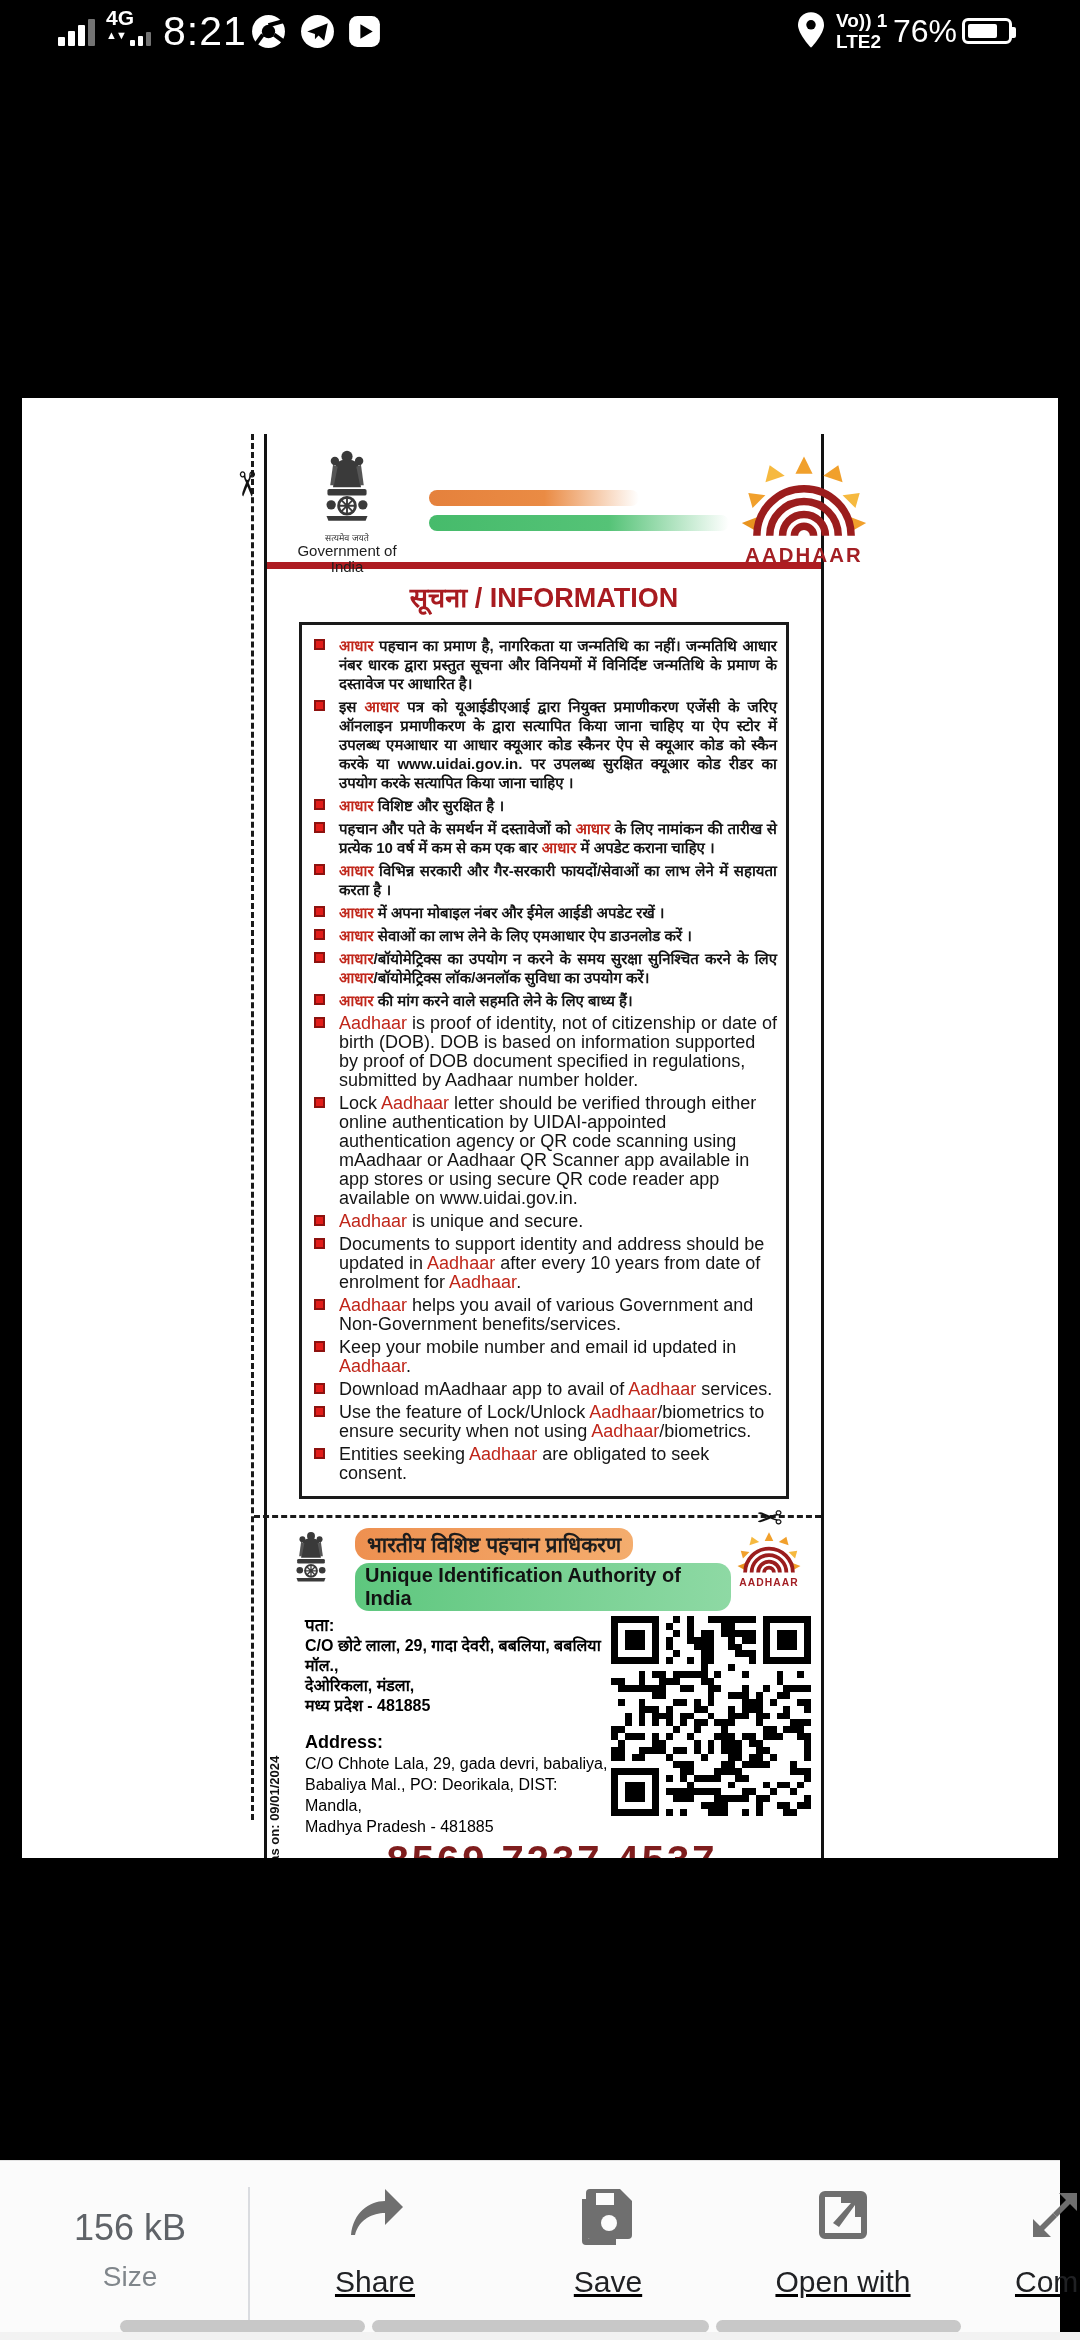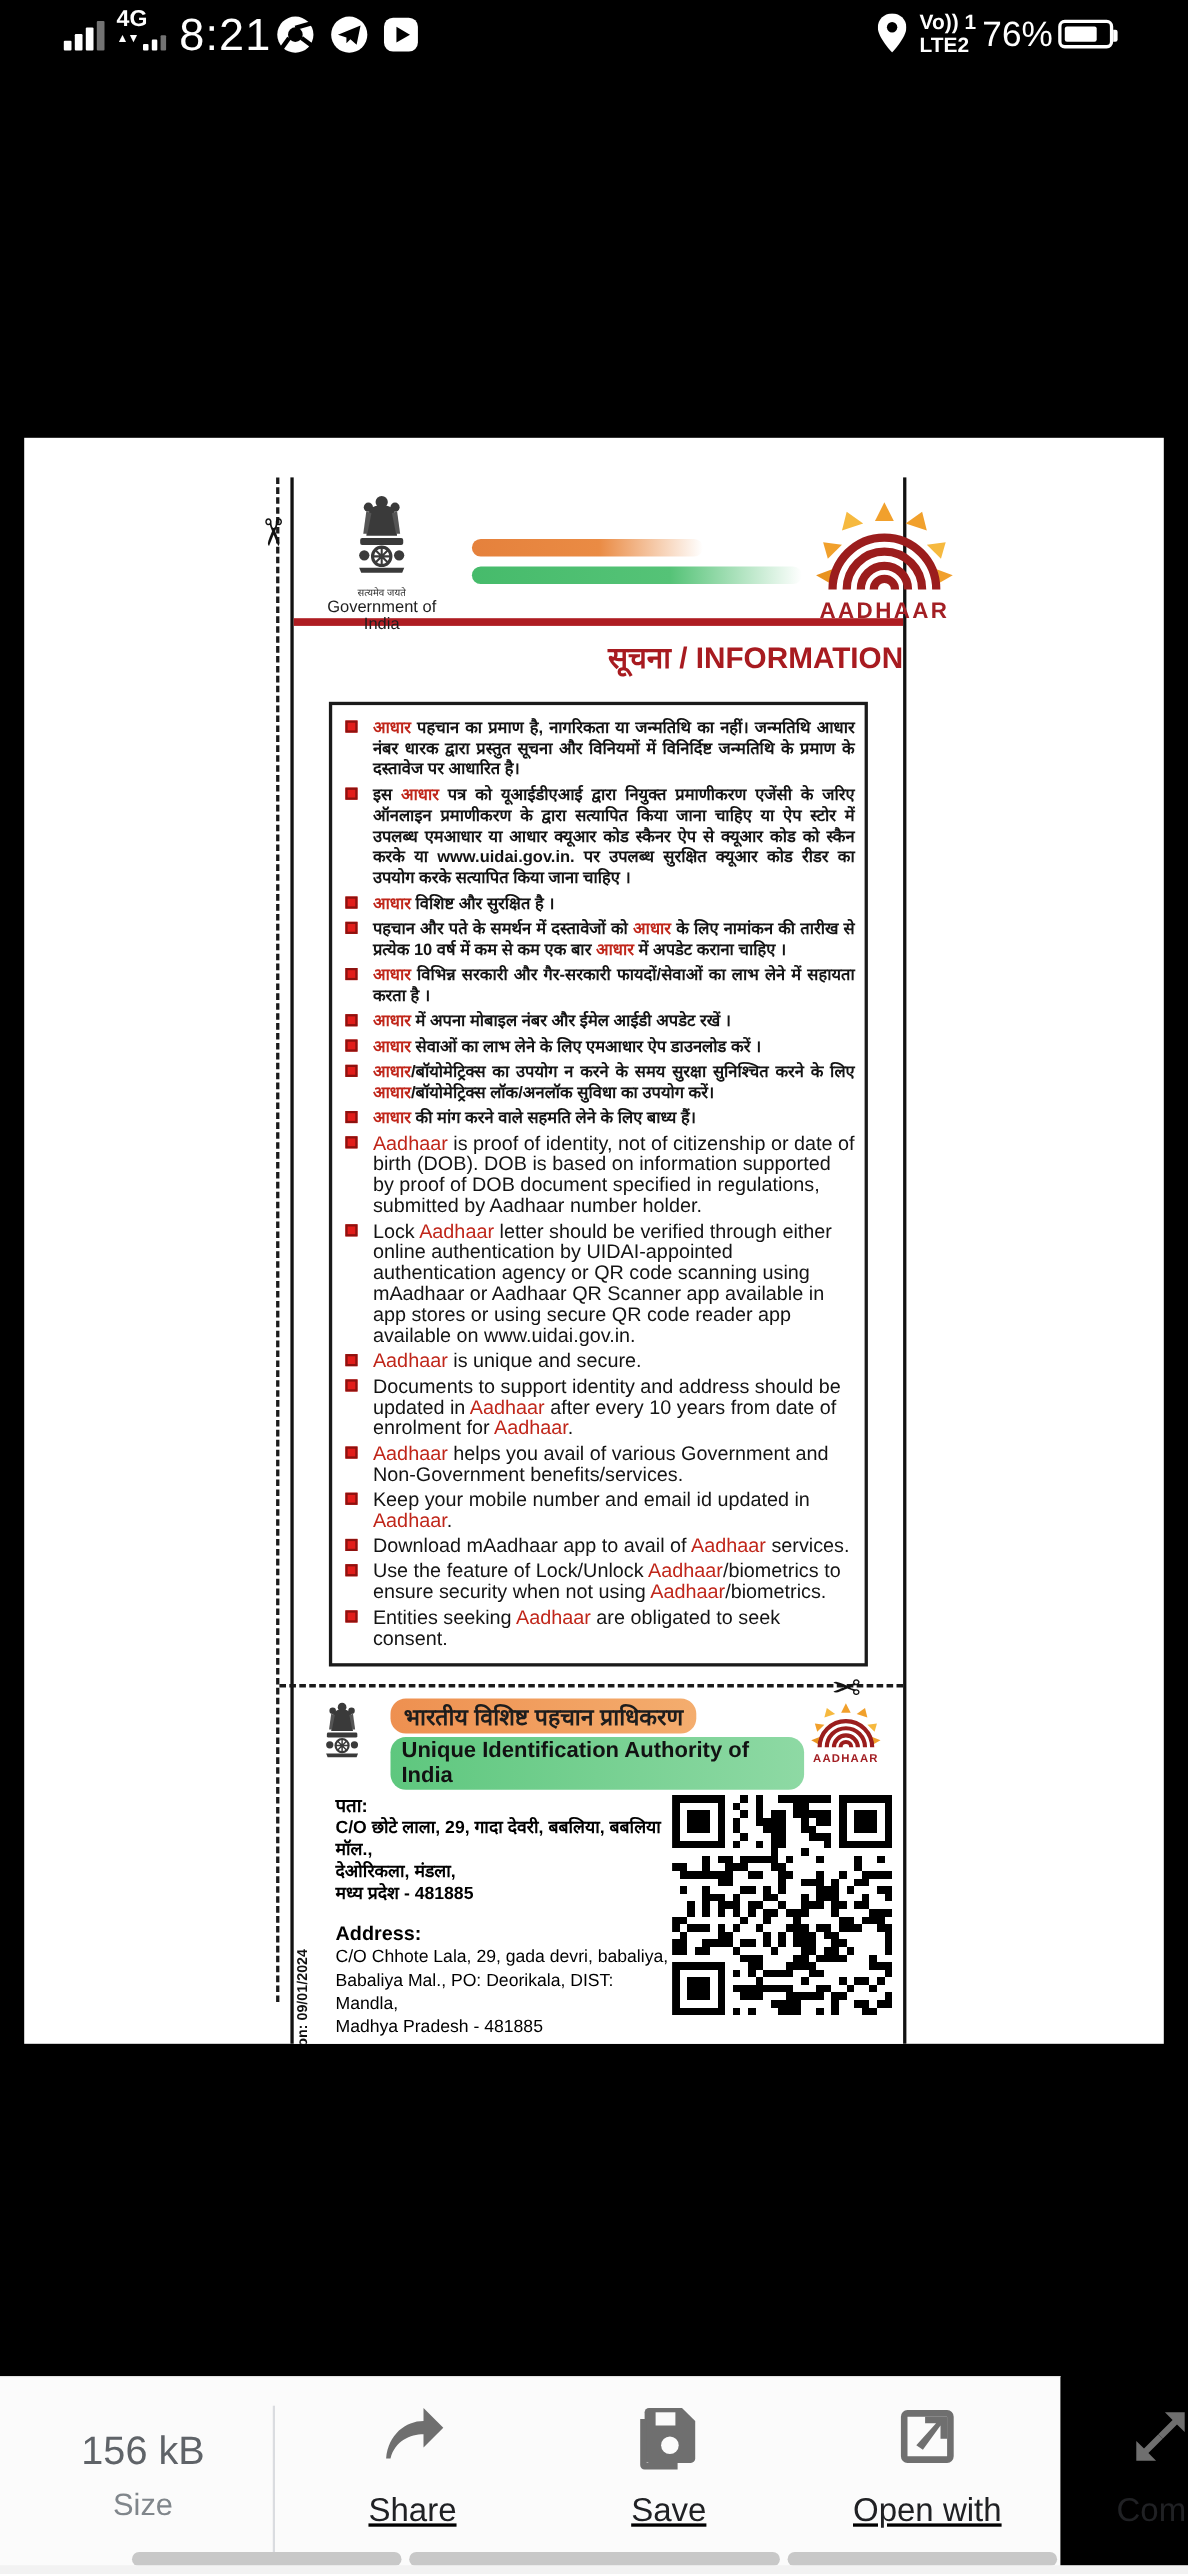--- a/index.html
+++ b/index.html
@@ -34,21 +34,21 @@
   .motto { font-size:9px; color:#333; line-height:9px; }
   .gov-caption { font-size:15px; color:#1d1d1d; line-height:16px; }
   .flagwrap { flex:1; padding-top:42px; padding-left:26px; }
   .stroke-o { width:210px; height:16px; border-radius:9px;
     background:linear-gradient(to right,#e5813c 0%,#ea8b44 55%,rgba(234,139,68,0) 100%); }
   .stroke-g { margin-top:9px; width:300px; height:16px; border-radius:9px;
     background:linear-gradient(to right,#46bb6b 0%,#55c377 60%,rgba(85,195,119,0) 100%); }
   .logo-lg { width:150px; flex:none; margin-top:0; }
 
   .red-rule { height:7px; background:#ae1d22; }
-  .info-title { text-align:right; color:#a81b20; font-weight:bold; font-size:27px; margin:9px 0 23px; }
+  .info-title { text-align:center; color:#a81b20; font-weight:bold; font-size:27px; margin:9px 0 7px; }
 
   .bullet-box { margin:0 32px 14px 32px; border:3px solid #1a1a1a; padding:11px 9px 9px 12px; }
   .bullet-box ul { list-style:none; }
   .bullet-box li { position:relative; padding-left:25px; margin-bottom:4px; color:#141414; }
   .bullet-box li.hi { font-weight:700; font-size:15px; line-height:19px; text-align:justify; }
   .bullet-box li.en { font-weight:400; font-size:18px; line-height:19px; }
   .sq { position:absolute; left:0; top:3px; width:11px; height:11px; background:#e21d1a; border:2px solid #8d120f; }
   .red { color:#c0261a; }
 
   .cutline-h { position:relative; margin:16px 0 8px -13px; border-top:3px dashed #1a1a1a; height:0; }
@@ -78,21 +78,21 @@
   .dotline { width:410px; margin:1px auto 2px; border-top:3px dotted #444; }
   .vid { font-size:21px; font-weight:700; color:#0d0d0d; }
 
   .footer-rule { height:4px; background:#8d1a1c; margin-top:5px; }
   .doc-footer { display:flex; align-items:center; padding:6px 12px 8px 14px; font-weight:700; font-size:17px;
     color:#0c0c0c; border-bottom:8px solid #000; gap:20px; }
   .doc-footer .sep { margin:0 10px; font-weight:400; }
   .f-ico { font-size:22px; }
 
   
-  #toolbar { position:absolute; left:0; top:2160px; width:964px; height:180px; background:#fbfbfb; border-top:1px solid #e3e3e3; }
+  #toolbar { position:absolute; left:0; top:2160px; width:1060px; height:180px; background:#fbfbfb; border-top:1px solid #e3e3e3; }
   .size-val { position:absolute; left:40px; top:46px; width:180px; text-align:center; font-size:36px; color:#5f6368; }
   .size-lab { position:absolute; left:40px; top:100px; width:180px; text-align:center; font-size:28px; color:#80868b; }
   .tool-div { position:absolute; left:248px; top:26px; width:2px; height:140px; background:#dadce0; }
   .tbtn { position:absolute; top:12px; width:170px; height:160px; text-align:center;text-decoration:underline; }
   .tbtn svg { margin-top:10px; }
   .tbtn .lab { margin-top:14px; font-size:30px; color:#202124; }
   .gbar { position:absolute; top:2320px; height:13px; background:#c8c8c8; border-radius:7px; }
   #bottomstrip { position:absolute; left:0; top:2332px; width:1080px; height:8px; background:#f2f2f2; }
 </style>
 </head>

